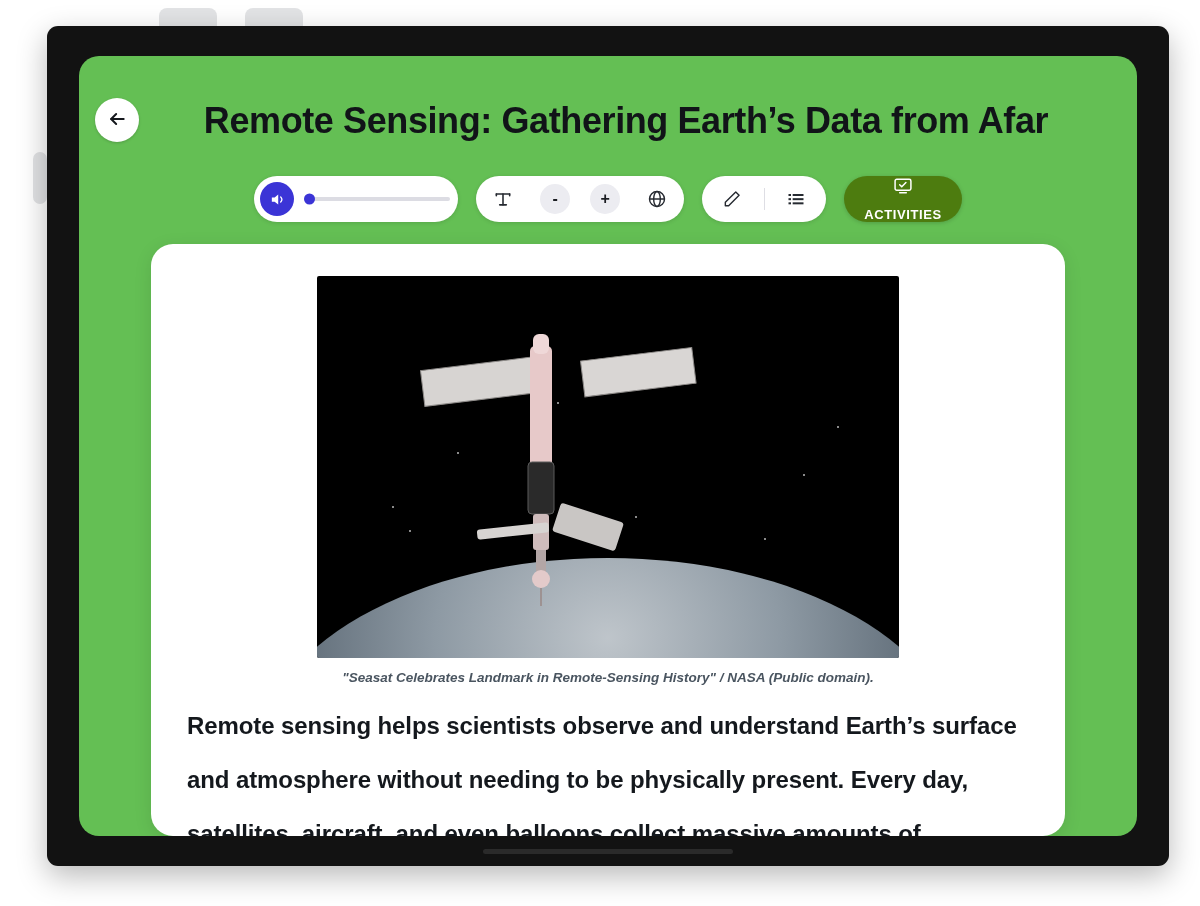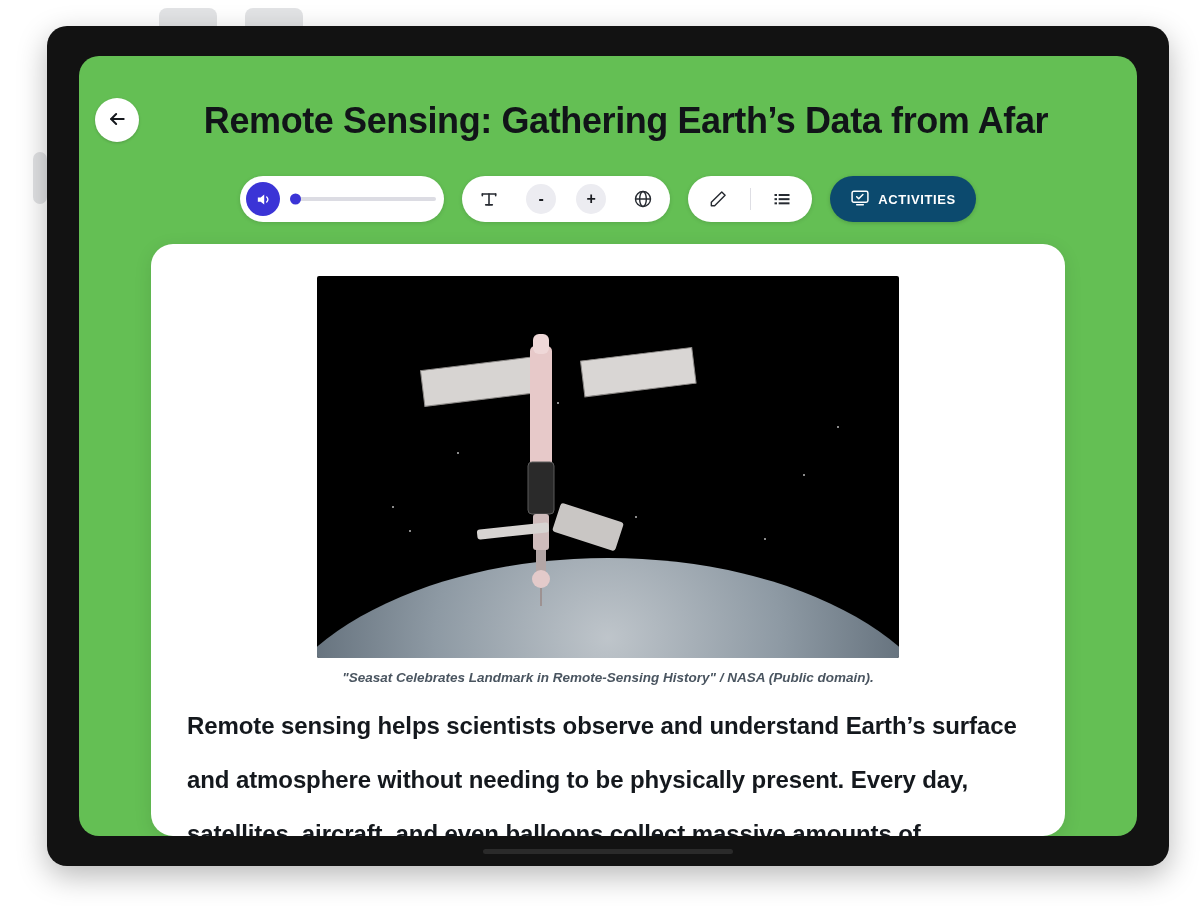--- a/index.html
+++ b/index.html
@@ -21,21 +21,21 @@
   .ghost-side {
     position: absolute; left: 33px; top: 152px; width: 14px; height: 52px;
     background: #e2e3e5; border-radius: 7px;
   }
 
   
   .device {
     position: absolute; left: 47px; top: 26px;
     width: 1122px; height: 840px;
     background: #121212;
-    border-radius: 20px;
+    border-radius: 11px;
     box-shadow: 0 10px 30px rgba(0,0,0,.28);
   }
   .screen {
     position: absolute; left: 32px; top: 30px;
     width: 1058px; height: 780px;
     background: #64bf54;
     border-radius: 20px;
     overflow: hidden;
   }
 
@@ -84,25 +84,26 @@
   .ticon svg { width: 20px; height: 20px; }
   .circ-btn {
     width: 30px; height: 30px; border-radius: 50%;
     background: #ececf1; border: none; cursor: pointer;
     display:flex; align-items:center; justify-content:center;
     font-size: 16px; font-weight: 700; color: #1b1d22; line-height: 1;
   }
   .pill.tools { width: 124px; padding: 0 6px; gap: 0; justify-content: space-around; }
   .divider-v { width: 1px; height: 22px; background: #dedee4; }
   .activities {
-    height: 46px; border-radius: 26px; background: #0c4a6e;
+    height: 46px; border-radius: 26px; background: #4d7c0f;
     display: flex; align-items: center; gap: 8px; padding: 0 20px;
     color: #fff; font-size: 13px; font-weight: 700; letter-spacing: .6px;
     cursor: pointer; border: none;
     box-shadow: 0 1px 4px rgba(0,0,0,.18);
+    flex-direction: column;
   }
   .activities svg { width: 20px; height: 20px; }
 
   
   .card {
     position: absolute; left: 72px; top: 188px;
     width: 914px; height: 592px;
     background: #ffffff; border-radius: 22px;
     box-shadow: 0 4px 18px rgba(0,0,0,.10);
     overflow: hidden;

